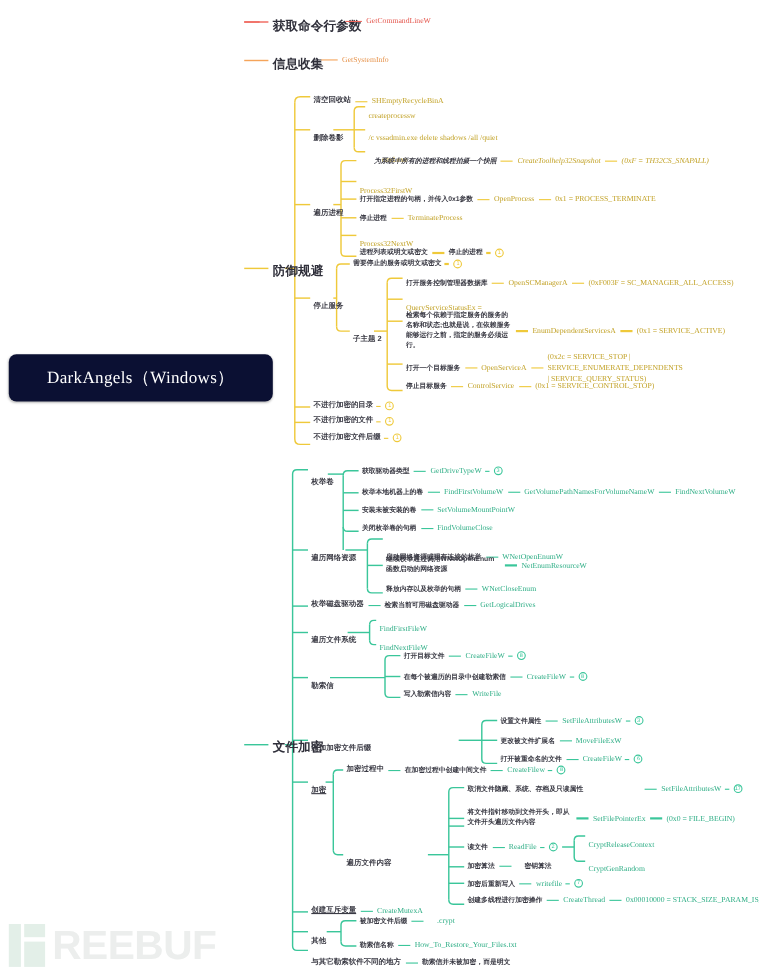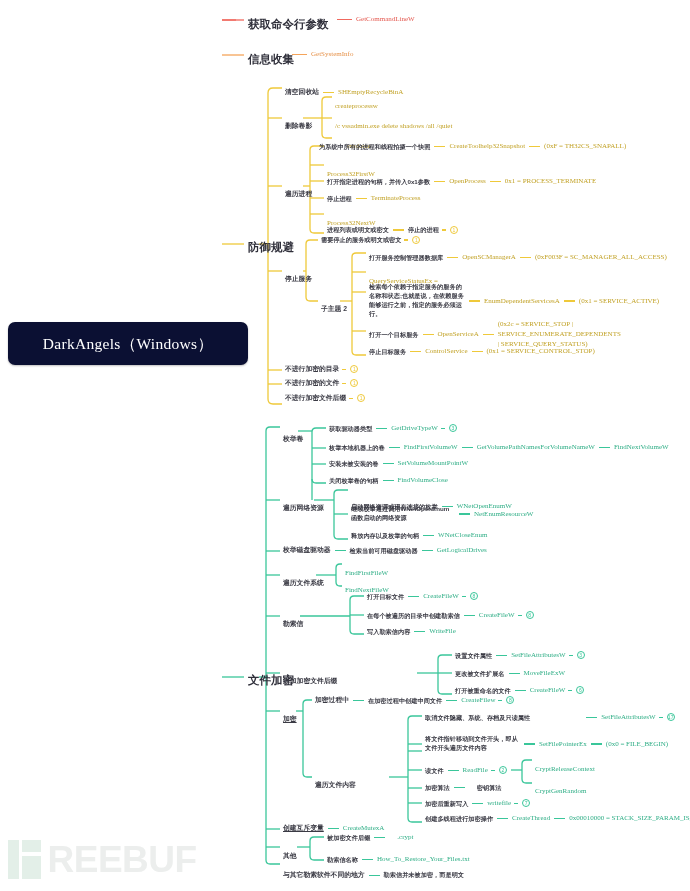--- a/index.html
+++ b/index.html
@@ -257,21 +257,21 @@
     </g>
   </svg>
 
   <div id="root-node" class="node">
     <span>DarkAngels（Windows）</span>
   </div>
 
   <div class="node c-red" style="left:248px; top:13px;">
     <span class="lvl1">获取命令行参数</span>
   </div>
-  <div class="node c-red row" style="left:310px; top:15px;margin-left:23px;">
+  <div class="node c-red row" style="left:310px; top:15px;">
     <span class="dash long"></span>
     <span class="api" style="color:#e4574e">GetCommandLineW</span>
   </div>
 
   <div class="node c-org" style="left:248px; top:48px;">
     <span class="lvl1">信息收集</span>
   </div>
   <div class="node c-org row" style="left:288px; top:50px;">
     <span class="dash long"></span>
     <span class="api" style="color:#e6924a">GetSystemInfo</span>
@@ -296,21 +296,21 @@
   <div class="node c-yel" style="left:335px; top:113px;">
     <span class="api" style="color:#c2a227">/c vssadmin.exe delete shadows /all /quiet</span>
   </div>
   <div class="node c-yel" style="left:335px; top:133px;margin-left:12px;">
     <span class="api" style="color:#c2a227">cmd.exe</span>
   </div>
 
   <div class="node c-yel" style="left:285px; top:181px;">
     <span class="lvl2">遍历进程</span>
   </div>
-  <div class="node c-yel row" style="left:319px; top:142px;">
+  <div class="node c-yel row" style="left:340px; top:142px;font-style:italic;">
     <span class="cn">为系统中所有的进程和线程拍摄一个快照</span>
     <span class="dash"></span>
     <span class="api" style="color:#c2a227">CreateToolhelp32Snapshot</span>
     <span class="dash"></span>
     <span class="api" style="color:#c2a227">(0xF = TH32CS_SNAPALL)</span>
   </div>
   <div class="node c-yel" style="left:327px; top:161px;">
     <span class="api" style="color:#c2a227">Process32FirstW</span>
   </div>
   <div class="node c-yel row" style="left:327px; top:177px;">

